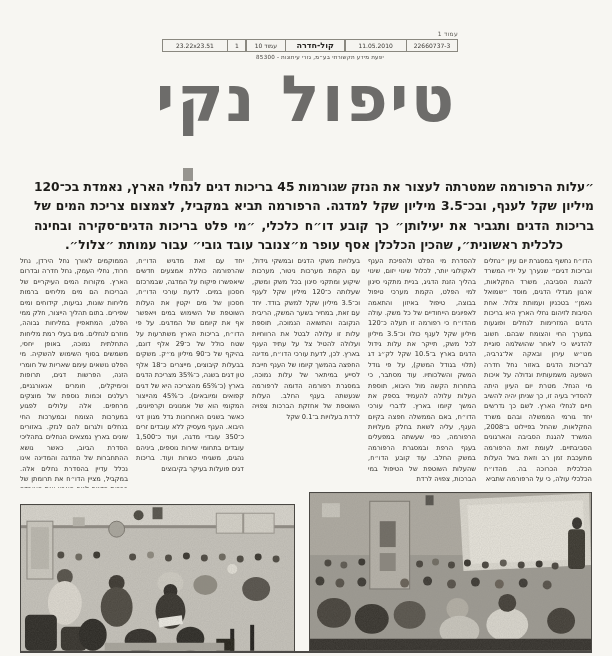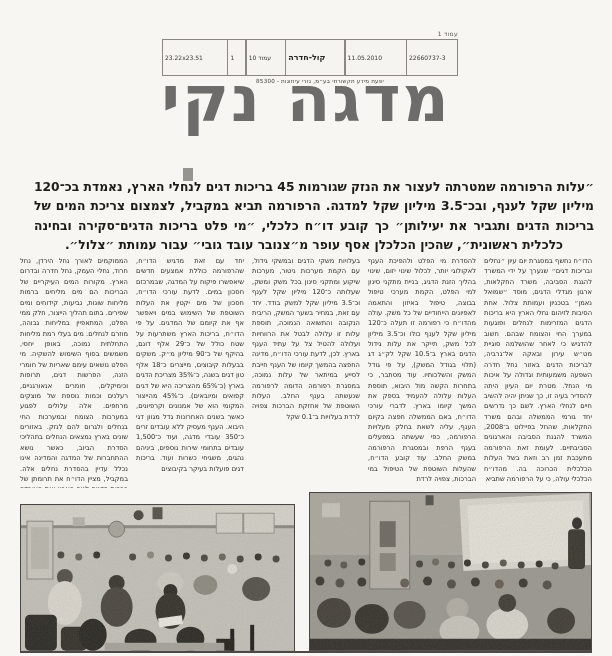--- a/index.html
+++ b/index.html
@@ -7,21 +7,21 @@
     position:relative;width:612px;height:656px;margin:0 auto;
     background:#f7f6f2;color:#2b2924;overflow:hidden;
     font-family:"DejaVu Sans",sans-serif;
   }
   
   .meta-wrap{position:absolute;top:30px;left:182px;width:276px;}
   .page-label{font-size:6px;color:#57554f;text-align:right;height:9px;letter-spacing:.3px;}
   .meta-table{display:flex;width:fit-content;margin-left:auto;margin-right:0;}
   .meta-table .cell{
     border:0.6px solid #8a8880;margin-left:-0.6px;height:11px;line-height:11px;
-    font-size:6px;color:#3b3935;text-align:left;padding:12px 2px;white-space:nowrap;
+    font-size:6px;color:#3b3935;text-align:center;padding:0 2px;white-space:nowrap;
     background:#f5f4f0;
   }
   .cell.c-id{width:46px}.cell.c-date{width:56px}
   .cell.c-source{width:54px;font-weight:bold;font-size:8px;color:#2a2825}
   .cell.c-page{width:34px}.cell.c-count{width:13px}.cell.c-size{width:60px}
   .meta-line{font-size:5.6px;color:#45433f;text-align:center;margin-top:2px;letter-spacing:.2px;}
   
   .kicker-mark{position:absolute;top:168px;left:183px;width:10px;height:13px;background:#96948f;}
   .headline{
     position:absolute;top:66px;left:0;width:100%;margin:0;text-align:center;
@@ -63,21 +63,21 @@
       <span class="cell c-source">קול-חדרה</span>
       <span class="cell c-page">עמוד 10</span>
       <span class="cell c-count">1</span>
       <span class="cell c-size">23.22x23.51</span>
     </div>
     <div class="meta-line">יפעת מידע תקשורתי בע״מ, גזרי עיתונות - 85300</div>
   </div>
 
   <div class="kicker-mark"></div>
 
-  <h1 class="headline">מדגה נקי</h1>
+  <h1 class="headline">טיפול נקי</h1>
 
   <p class="intro">״עלות הרפורמה שמטרתה לעצור את הנזק שגורמות 45 בריכות דגים לנחלי הארץ, נאמדת בכ־120 מיליון שקל לענף, ובכ־3.5 מיליון שקל למדגה. הרפורמה תביא במקביל, לצמצום צריכת המים של בריכות הדגים ותגביר את יעילותן״ כך קובע דו״ח כלכלי, ״מי פלט בריכות הדגים־סקירה ובחינה כלכלית ראשונית״, שהכין הכלכלן אסף עופר מ״צנובר עובד גובי״ עבור עמותת ״צלול״.</p>
 
   <div class="columns">
     <div class="col">הדו״ח נחשף במסגרת יום עיון ״נחלים ובריכות דגים״ שנערך על ידי המשרד להגנת הסביבה, משרד החקלאות, ארגון מגדלי הדגים, מוסד ״שמואל נאמן״ בטכניון ועמותת צלול. אחת הסיבות לזיהום נחלי הארץ היא בריכות הדגים המזרימות לנחלים ופוגעות במערך החי והצומח שבהם. חשוב להדגיש כי לאחר שהושלמה סוגיית מט״ש עירון ובאקה אל־גרביה, לבריכות הדגים באזור נחל חדרה השפעה משמעותית וגדולה על איכות מי הנחל. מטרת יום העיון היתה להסדיר בעיה זו, כך שניתן יהיה להשיב חיים לנחלי הארץ. לשם כך נדרשים יחד גורמי הממשלה ובהם משרד החקלאות, שהחל בפיילוט ב־2008, המשרד להגנת הסביבה והארגונים הסביבתיים. לעומת זאת הרפורמה מתעכבת זמן רב וזאת בשל העלות הכלכלית הכרוכה בה. מהדו״ח הכלכלי עולה, כי על הרפורמה שתביא</div>
     <div class="col">להסדרת מי הפלט ולהפיכת הענף לאקולוגי יותר, לכלול שינוי יזום, שינוי בהליך הזנת הדגיג, בניית מתקני סינון למי הפלט, הקמת מערכי טיפול בבוצה, טיפול באיזון והתאמה לאפיונים הייחודיים של כל משק. עולה מהדו״ח כי רפורמה זו תעלה כ־120 מיליון שקל לענף כולו וכ־3.5 מיליון לכל משק, תייקר את עלות גידול הדגים בארץ ב־10.5 שקל לק״ג דג (תלוי בגודל המשק), על פי גודל המשק והשלכותיו. עוד מסתבר, כי בתחרות הקשה מול היבוא, תוספת העלות עלולה להעמיד בספק את המשך קיומו בארץ. לדברי עורכי הדו״ח, באם הממשלה חפצה בקיום הענף, עליה לשאת בחלק מעלויות הרפורמה, כפי שעשתה במפעלים בענף הרפת ובמסגרת הרפורמה במשק החלב. עוד קובע הדו״ח, שהעלות השוטפת של הטיפול במי הברכות, צפויה לרדת</div>
     <div class="col">בעלויות משקי הדגים ובמשקי גידול, עם הקמת מערכות ניטור, מערכות שיקוע ומתקני סינון בכל משק ומשק, שעלותה כ־120 מיליון שקל לענף וכ־3.5 מיליון שקל למשק בודד. יחד עם זאת, במחיר בשער המשק, הריבית הנקובה והתשואה הנמוכה, תוספת עלות זו עלולה לבטל את הרווחיות ועלולה להטיל צל על עתיד הענף בארץ. לכן, לדעת עורכי הדו״ח, מדינה החפצה בהמשך קיומו של הענף חייבת לסייע במיתאר של עלות נמוכה, במסגרת רפורמה הדומה לרפורמה שנעשתה בענף החלב. העלות השוטפת של אחזקת הברכות צפויה לרדת בעלויות ב־0.1 שקל</div>
     <div class="col">יחד עם זאת מדגיש הדו״ח, שהרפורמה כוללת אמצעים חדשים שיאפשרו פיקוח על המדגה, שבמרכזם חסכון במים. לדעת עורכי הדו״ח, חסכון של מים יקטין את העלות השוטפת של השימוש במים ויאפשר אף את קיומם של המדגים. על פי הדו״ח, בריכות הארץ משתרעות על שטח כולל של כ־29 אלף דונם, בהיקף של כ־90 מיליון מ״ק. משקים בבעלות קיבוצים, מייצרים כ־18 אלף טון דגים בשנה, כ־35% מצריכת הדגים בארץ (כ־65% מהצריכה היא של דגים קפואים ומיובאים). כ־45% מהייצור המקומי הוא של אמנונים וקרפיונים, כאשר בשנים האחרונות גדל מגוון דגי היבוא. הענף מעסיק ללא עובדים זרים כ־350 עובדי מדגה, ועוד כ־1,500 עובדים בתחומי שירות נוספים, ביניהם נהגים, משגיחי כשרות ועוד. בריכות דגים פועלות בעיקר בקיבוצים</div>
     <div class="col">הממוקמים לאורך נחל הירדן, נחל חרוד, נחלי העמק, נחל חדרה ובדרום הארץ. מקורות המים העיקריים של הבריכות הם מים מליחים ברמות מליחות שונות, נביעות, קידוחים ומים שפירים. בתום תהליך הייצור, חלק ממי הפלט, המתאפיין במליחות גבוהה, מוזרם לנחלים. מים בעלי רמת מליחות התחלתית נמוכה, באופן יחסי, משמשים בסוף השימוש להשקיה. מי הפלט נושאים עימם שאריות של חומרי הזנה, הפרשות דגים, תרופות וכימיקלים, חומרים אנאורגניים, רעלנים וכמות נוספת של מוצקים מרחפים. אלה עלולים לפגוע במערכות הצומח ובמערכות החי בנחלים ולגרום להם לנזק. באזורים שונים בארץ נמצאים הנחלים בתהליכי הסדרת הביוב, כאשר נושא ההתחברות של המדגה והמדינה אינו נכלל עדיין בהסדרת נחלים אלה. במקביל, מציין הדו״ח את תרומתן של ברכות הדגים לנוף הארץ ואת העובדה שבחלקן מתפתחים היום פרויקטי תיירות.</div>
   </div>

